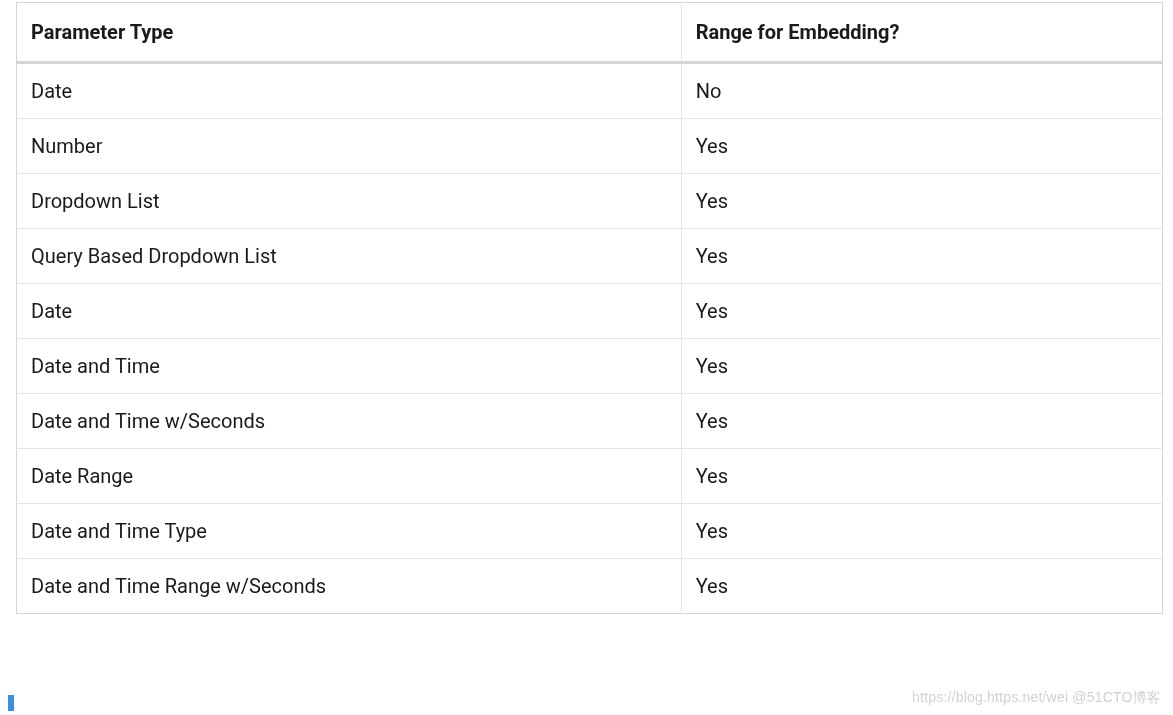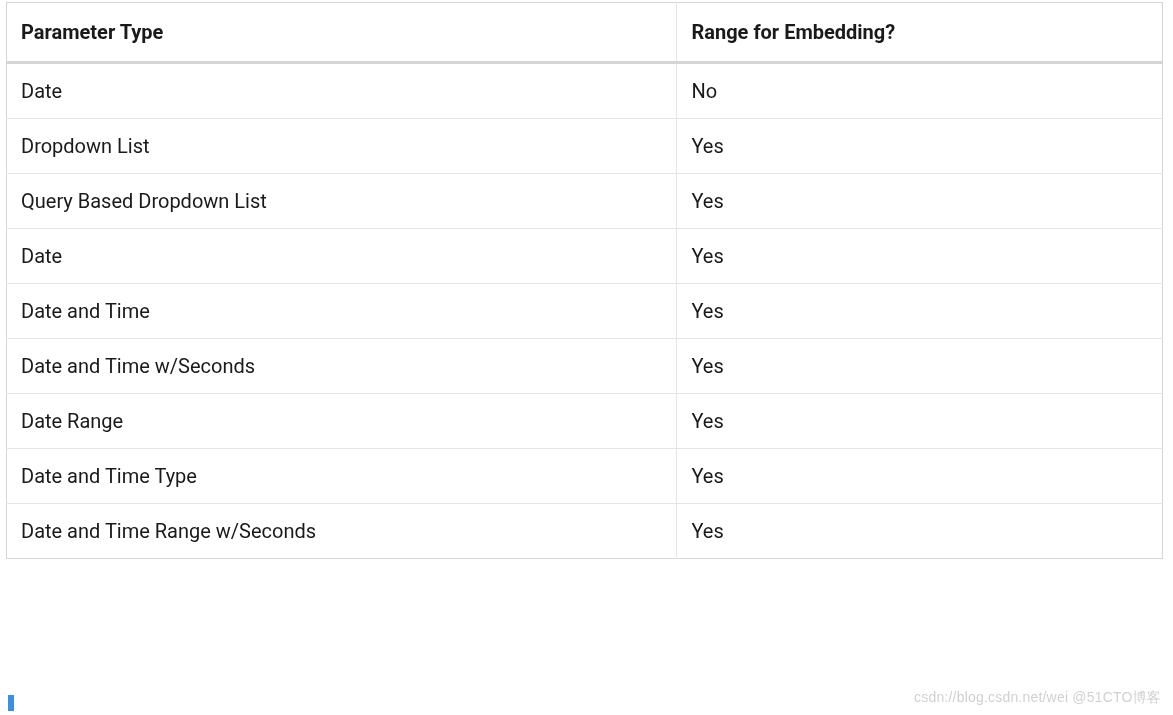--- a/index.html
+++ b/index.html
@@ -10,21 +10,21 @@
     body {
       font-family: "Segoe UI", -apple-system, BlinkMacSystemFont, Roboto, "Helvetica Neue", Arial, sans-serif;
       background: #ffffff;
       padding: 0;
       width: 1173px;
       height: 715px;
       position: relative;
       overflow: hidden;
     }
     .table-container {
-      padding: 2px 10px 0 6px;
+      padding: 2px 10px 0 16px;
     }
     table {
       width: 100%;
       border-collapse: collapse;
       border: 1px solid #d5d5d5;
     }
     th {
       text-align: left;
       font-weight: 700;
       font-size: 20px;
@@ -77,20 +77,24 @@
         <th>Parameter Type</th>
         <th>Range for Embedding?</th>
       </tr>
     </thead>
     <tbody>
       <tr>
         <td>Date</td>
         <td>No</td>
       </tr>
       <tr>
+        <td>Number</td>
+        <td>Yes</td>
+      </tr>
+      <tr>
         <td>Dropdown List</td>
         <td>Yes</td>
       </tr>
       <tr>
         <td>Query Based Dropdown List</td>
         <td>Yes</td>
       </tr>
       <tr>
         <td>Date</td>
         <td>Yes</td>
@@ -112,14 +116,14 @@
         <td>Yes</td>
       </tr>
       <tr>
         <td>Date and Time Range w/Seconds</td>
         <td>Yes</td>
       </tr>
     </tbody>
   </table>
 </div>
 
-<div class="watermark">csdn://blog.csdn.net/wei @51CTO博客</div>
+<div class="watermark">https://blog.https.net/wei @51CTO博客</div>
 <div class="corner-bar"></div>
 
 </body></html>

